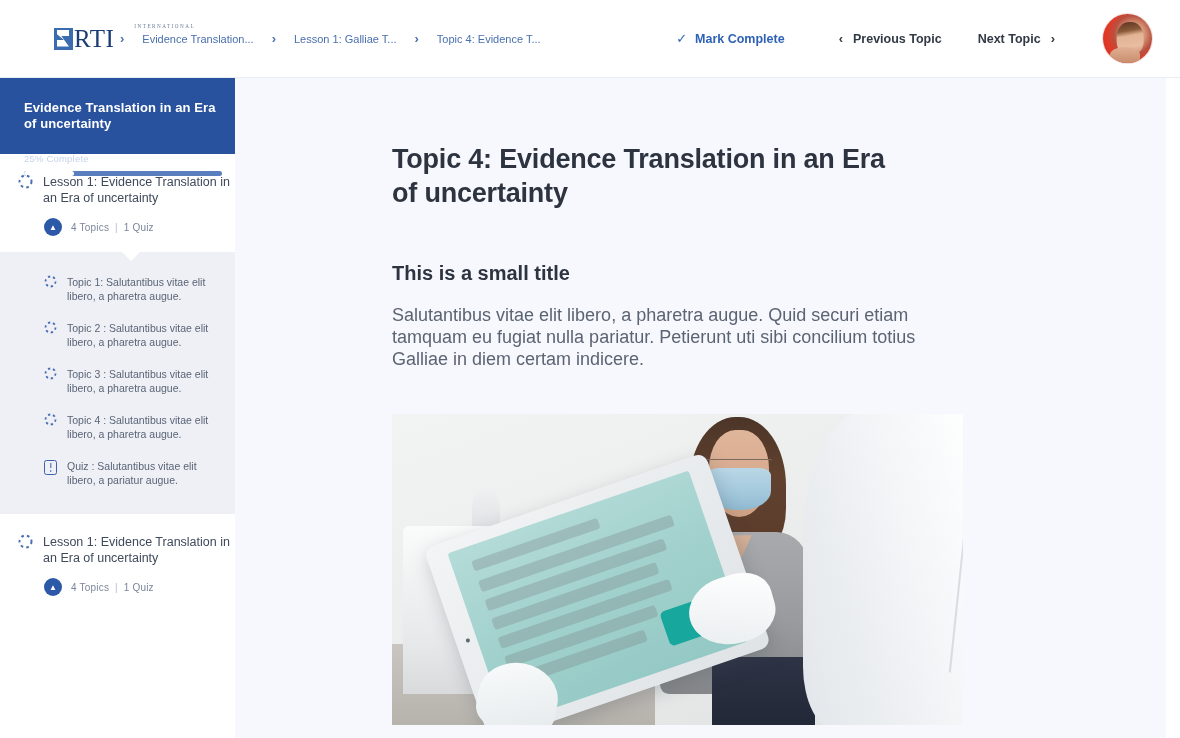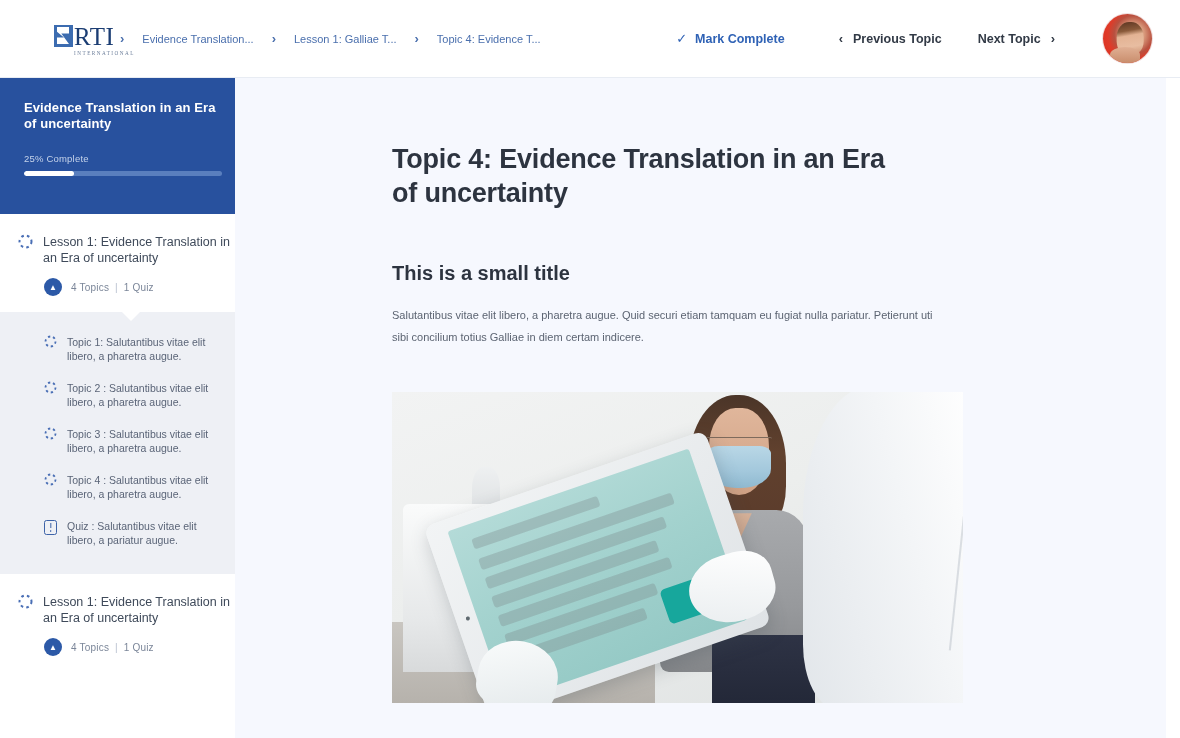--- a/index.html
+++ b/index.html
@@ -15,21 +15,21 @@
   
   .topbar {
     position: absolute; top: 0; left: 0; width: 1180px; height: 78px;
     background: #ffffff;
     border-bottom: 1px solid #e8ecf3;
     display: flex; align-items: center;
   }
 
   .logo {
     margin-left: 22px; width: 72px; height: 34px;
-    display: flex; flex-direction: column; justify-content: flex-end; padding-left: 32px;
+    display: flex; justify-content: space-between; padding-left: 32px;
   }
   .logo-main { display: flex; align-items: center; }
   .logo-mark {
     width: 19px; height: 22px; background: #3c6cb0; position: relative;
     flex: 0 0 auto;
   }
   .logo-mark::before {
     content: ""; position: absolute; left: 3px; top: 2px;
     width: 12px; height: 17px;
     background: #ffffff;
@@ -94,21 +94,21 @@
   }
 
   
   .sidebar {
     position: absolute; top: 78px; left: 0; width: 249px; height: 660px;
     background: #ffffff;
     border-right: 1px solid #e8ecf3;
   }
 
   .course-head {
-    background: #28519e; padding: 22px 24px 0 24px; height: 136px;
+    background: #28519e; padding: 22px 24px 0 24px; height: 76px;
     position: relative;
   }
   .course-title {
     color: #ffffff; font-size: 13px; font-weight: bold; line-height: 16px;
     letter-spacing: .1px;
   }
   .progress-label {
     color: #c5d3ea; font-size: 9.5px; margin-top: 21px; letter-spacing: .2px;
   }
   .progress-track {
@@ -197,21 +197,21 @@
   .page-title {
     font-size: 27px; font-weight: bold; color: #2d3440;
     line-height: 34px; max-width: 520px; letter-spacing: -.2px;
   }
   .small-title {
     margin-top: 52px;
     font-size: 20px; font-weight: bold; color: #2d3440;
   }
   .body-text {
     margin-top: 19px; max-width: 545px;
-    font-size: 11px; line-height: 22px; color: #5c6472;
+    font-size: 18px; line-height: 22px; color: #5c6472;
   }
 
   .photo {
     margin-top: 44px; width: 571px; height: 311px;
     background: #dfe3e6;
     position: relative; overflow: hidden;
   }
   
   .ph-wall {
     position: absolute; inset: 0;

